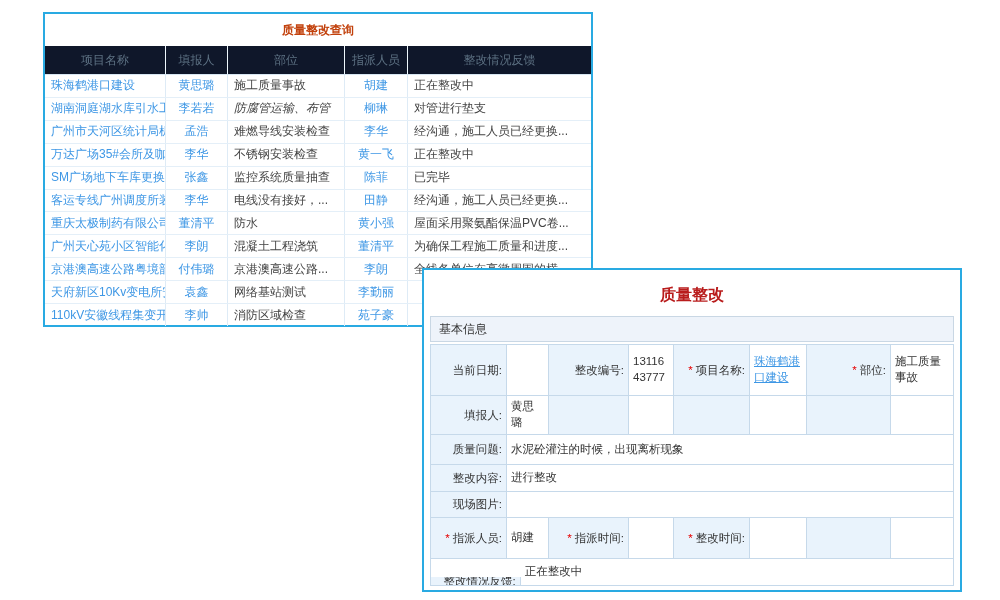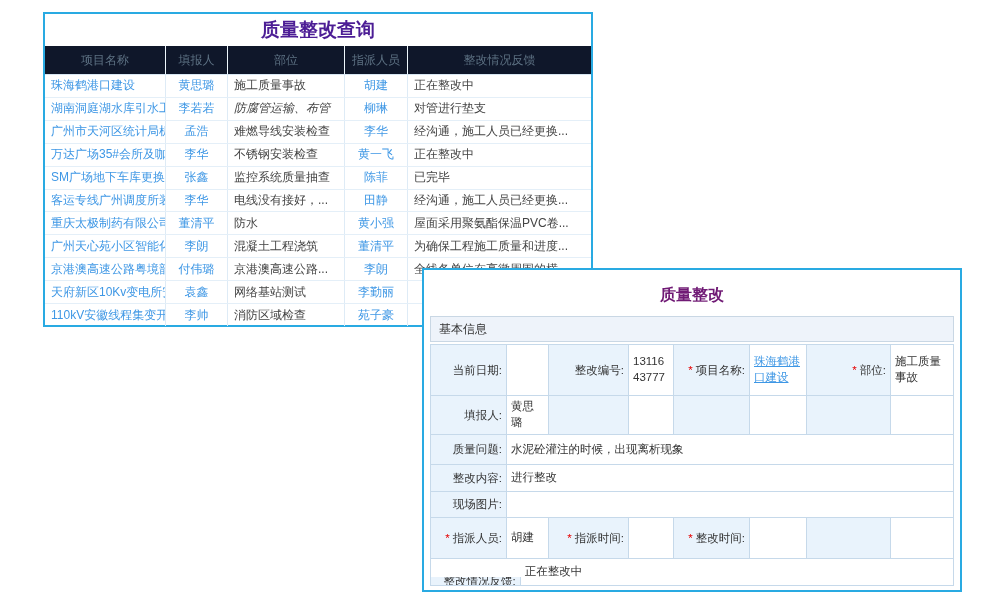--- a/index.html
+++ b/index.html
@@ -2,37 +2,37 @@
 <html><head>
 <meta charset="utf-8">
 <style>
   html,body{margin:0;padding:0;background:#fff;}
   body{font-family:"Liberation Sans","DejaVu Sans",sans-serif;-webkit-font-smoothing:antialiased;}
   .page{position:relative;width:1000px;height:600px;background:#fff;overflow:hidden;}
 
   
   .panel{box-sizing:border-box;background:#fff;border:2px solid #29aae2;}
   .query-panel{position:absolute;left:43px;top:12px;width:550px;height:315px;z-index:1;}
-  .q-title{height:32px;line-height:32px;text-align:center;font-size:19px;font-weight:bold;color:#4c1d95;}
+  .q-title{height:32px;line-height:32px;text-align:center;font-size:12px;font-weight:bold;color:#c2410c;}
   .thead{display:flex;height:28px;background:#0f172a;border-bottom:1px solid #d7e6f2;}
   .hcell{box-sizing:border-box;display:flex;align-items:center;justify-content:center;
          font-size:12px;color:#5d7183;border-right:1px solid #eef7fd;overflow:hidden;white-space:nowrap;}
   .hcell:last-child{border-right:none;}
   .tbody{display:flex;flex-direction:column;height:251px;}
   .trow{flex:1;display:flex;border-bottom:1px solid #e4eff8;min-height:0;}
   .trow:last-child{border-bottom:none;}
   .qcell{box-sizing:border-box;display:flex;align-items:center;font-size:12px;color:#444;
          border-right:1px solid #deebf6;overflow:hidden;white-space:nowrap;padding:0 6px;}
   .qcell:last-child{border-right:none;}
   .qcell.center{justify-content:center;padding:0 2px;}
   .qcell.blue{color:#3e97e5;}
 
   
   .form-panel{position:absolute;left:422px;top:268px;width:540px;height:324px;z-index:5;}
-  .f-title{height:46px;line-height:50px;text-align:center;font-size:16px;font-weight:bold;color:#701a75;}
+  .f-title{height:46px;line-height:50px;text-align:center;font-size:16px;font-weight:bold;color:#b91c1c;}
   .section-bar{box-sizing:border-box;margin:0 6px;height:26px;line-height:24px;padding-left:8px;
                background:#eef3fa;border:1px solid #c9d7e4;font-size:12px;color:#333;}
   .ftable{box-sizing:border-box;margin:2px 6px 0 6px;border:1px solid #c6d9ea;border-bottom:1px solid #c6d9ea;}
   .frow{display:flex;}
   .frow + .frow{border-top:1px solid #c6d9ea;}
   .fcell{box-sizing:border-box;display:flex;align-items:center;font-size:11.5px;color:#333;
          border-right:1px solid #c6d9ea;overflow:hidden;}
   .fcell:last-child{border-right:none;}
   .flabel{background:#e9f3fc;justify-content:flex-end;text-align:right;padding:1px 4px 1px 2px;line-height:1.3;}
   .fvalue{background:#fff;justify-content:flex-start;padding:1px 4px;line-height:1.35;}

